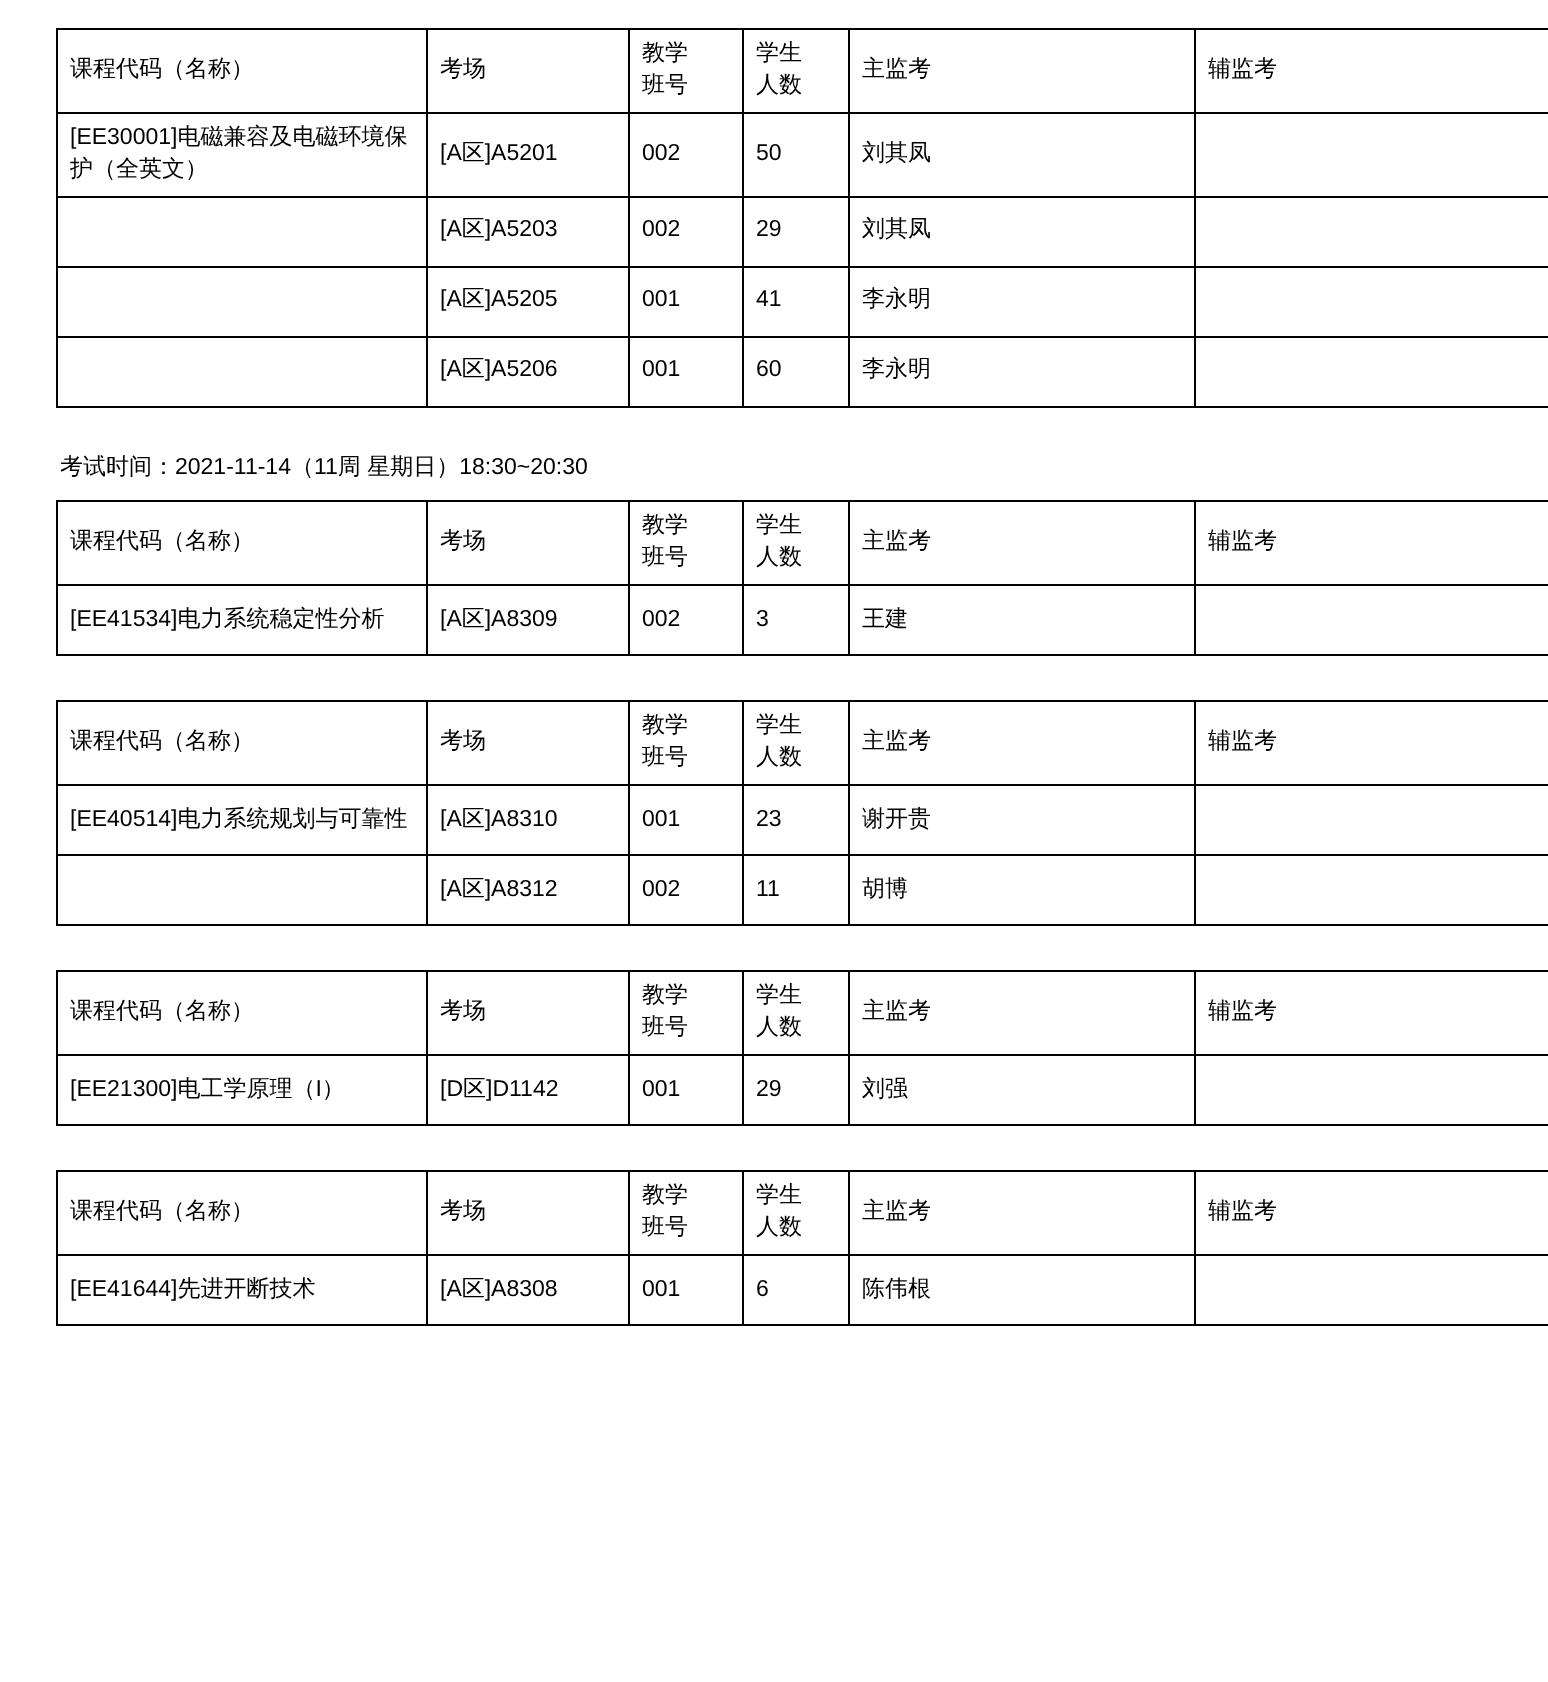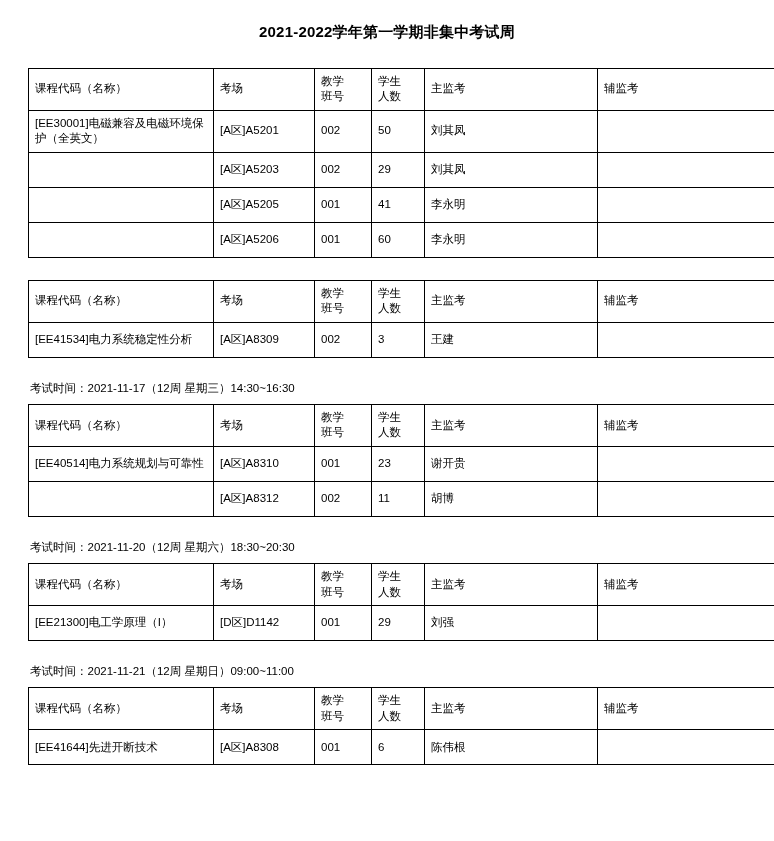--- a/index.html
+++ b/index.html
@@ -61,21 +61,20 @@
   th.col-assist   { width: 172px; }
 
   td.c-count { text-align: center; }
   .th-two-line { line-height: 1.3; }
 </style>
 </head>
 <body>
 
 <div class="page">
 
-  <div class="doc-title">2021-2022学年第一学期非集中考试周</div>
 
   <div id="sections-container">
       <div class="section">
         <table class="exam-table">
           <thead>
             <tr>
               <th class="col-course">课程代码（名称）</th>
               <th class="col-room">考场</th>
               <th class="col-class th-two-line">
                 <div>教学</div>
@@ -119,20 +118,21 @@
               <td>[A区]A5206</td>
               <td class="c-count">001</td>
               <td class="c-count">60</td>
               <td>李永明</td>
               <td></td>
             </tr>
           </tbody>
         </table>
       </div>
       <div class="section">
+        <div class="exam-time">考试时间：2021-11-14（11周 星期日）18:30~20:30</div>
         <table class="exam-table">
           <thead>
             <tr>
               <th class="col-course">课程代码（名称）</th>
               <th class="col-room">考场</th>
               <th class="col-class th-two-line">
                 <div>教学</div>
                 <div>班号</div>
               </th>
               <th class="col-count th-two-line">
@@ -149,21 +149,20 @@
               <td>[A区]A8309</td>
               <td class="c-count">002</td>
               <td class="c-count">3</td>
               <td>王建</td>
               <td></td>
             </tr>
           </tbody>
         </table>
       </div>
       <div class="section">
-        <div class="exam-time">考试时间：2021-11-17（12周 星期三）14:30~16:30</div>
         <table class="exam-table">
           <thead>
             <tr>
               <th class="col-course">课程代码（名称）</th>
               <th class="col-room">考场</th>
               <th class="col-class th-two-line">
                 <div>教学</div>
                 <div>班号</div>
               </th>
               <th class="col-count th-two-line">
@@ -188,21 +187,20 @@
               <td>[A区]A8312</td>
               <td class="c-count">002</td>
               <td class="c-count">11</td>
               <td>胡博</td>
               <td></td>
             </tr>
           </tbody>
         </table>
       </div>
       <div class="section">
-        <div class="exam-time">考试时间：2021-11-20（12周 星期六）18:30~20:30</div>
         <table class="exam-table">
           <thead>
             <tr>
               <th class="col-course">课程代码（名称）</th>
               <th class="col-room">考场</th>
               <th class="col-class th-two-line">
                 <div>教学</div>
                 <div>班号</div>
               </th>
               <th class="col-count th-two-line">
@@ -219,21 +217,20 @@
               <td>[D区]D1142</td>
               <td class="c-count">001</td>
               <td class="c-count">29</td>
               <td>刘强</td>
               <td></td>
             </tr>
           </tbody>
         </table>
       </div>
       <div class="section">
-        <div class="exam-time">考试时间：2021-11-21（12周 星期日）09:00~11:00</div>
         <table class="exam-table">
           <thead>
             <tr>
               <th class="col-course">课程代码（名称）</th>
               <th class="col-room">考场</th>
               <th class="col-class th-two-line">
                 <div>教学</div>
                 <div>班号</div>
               </th>
               <th class="col-count th-two-line">

